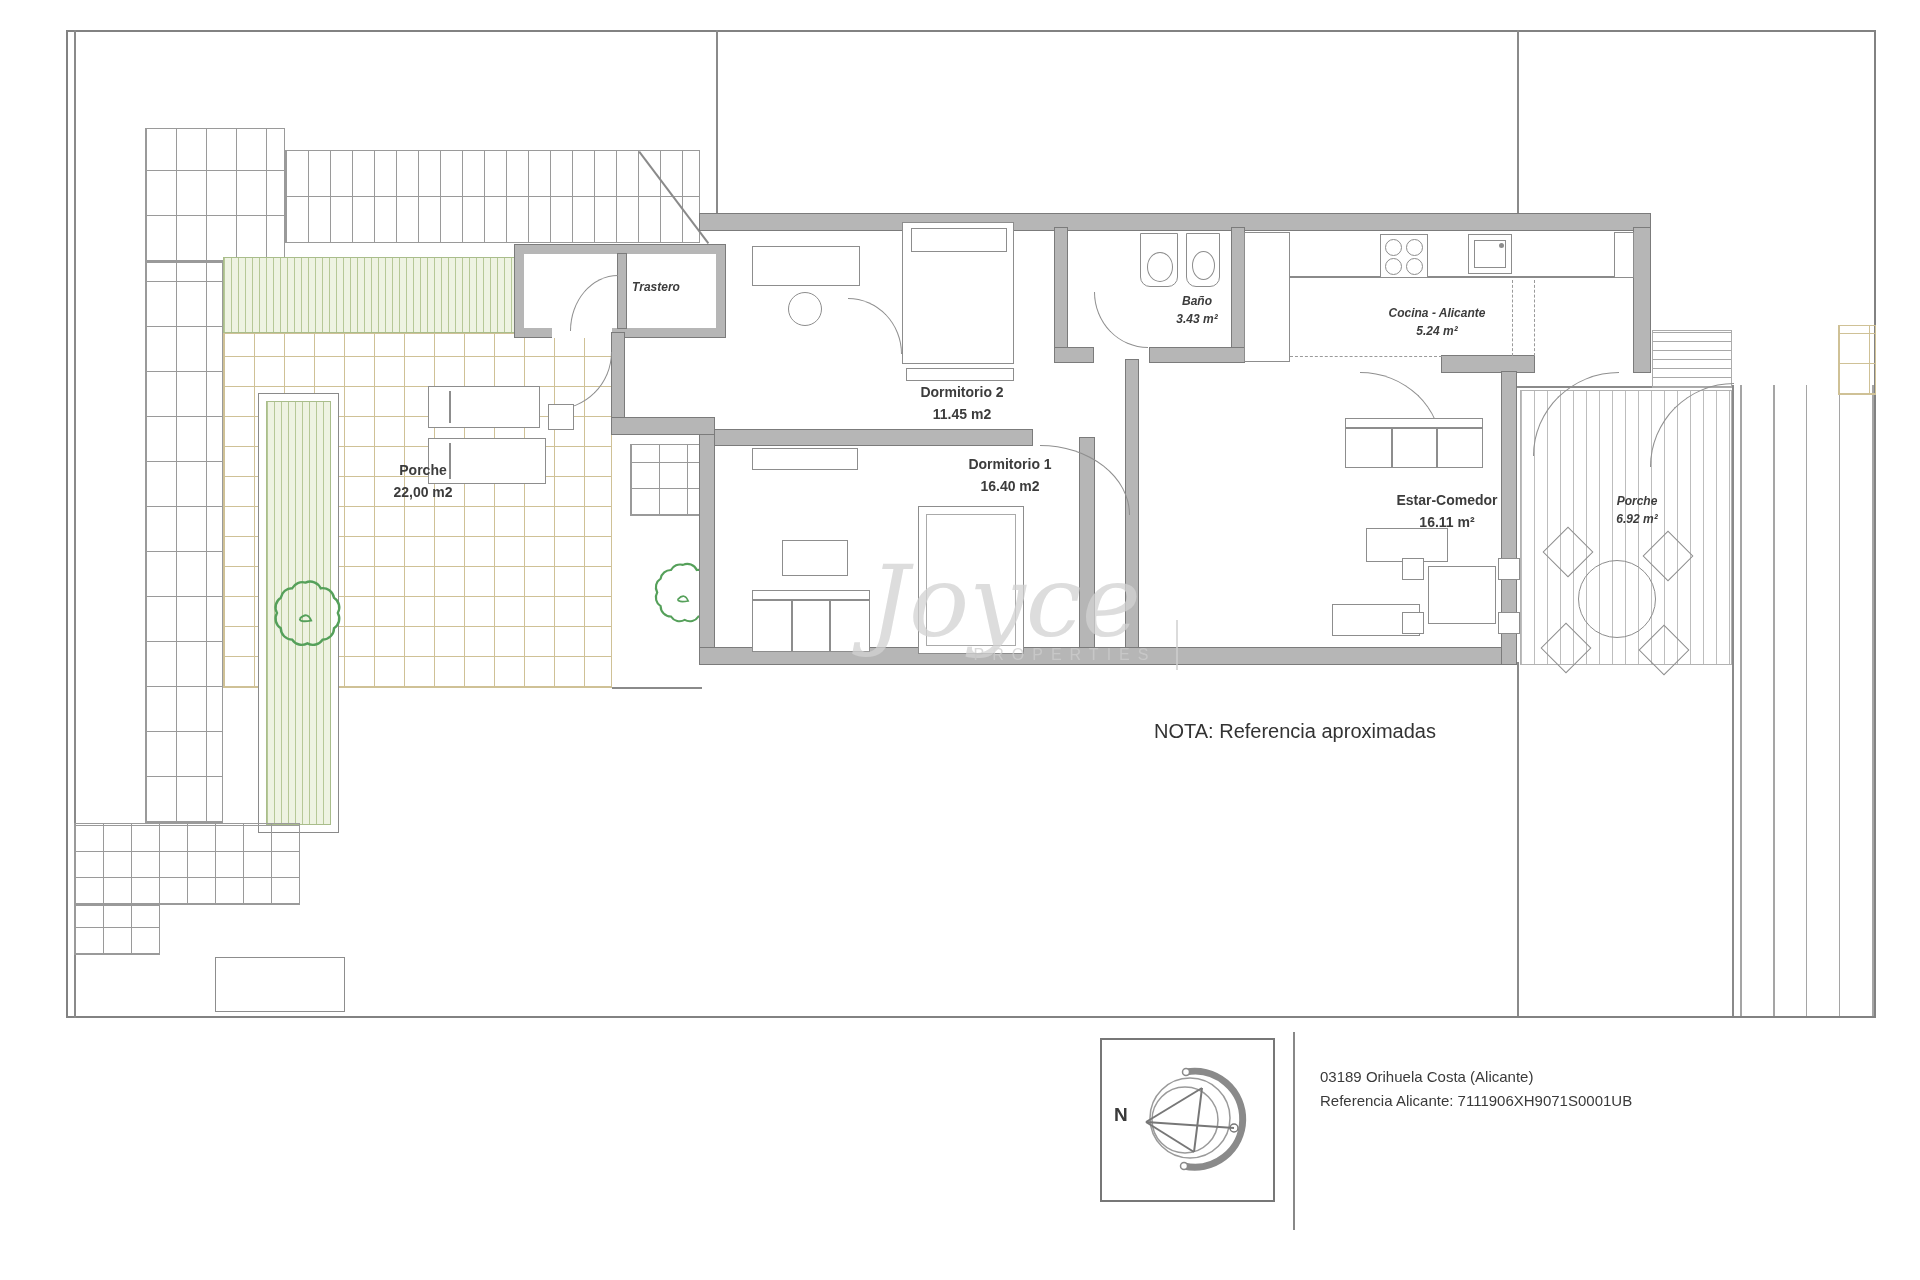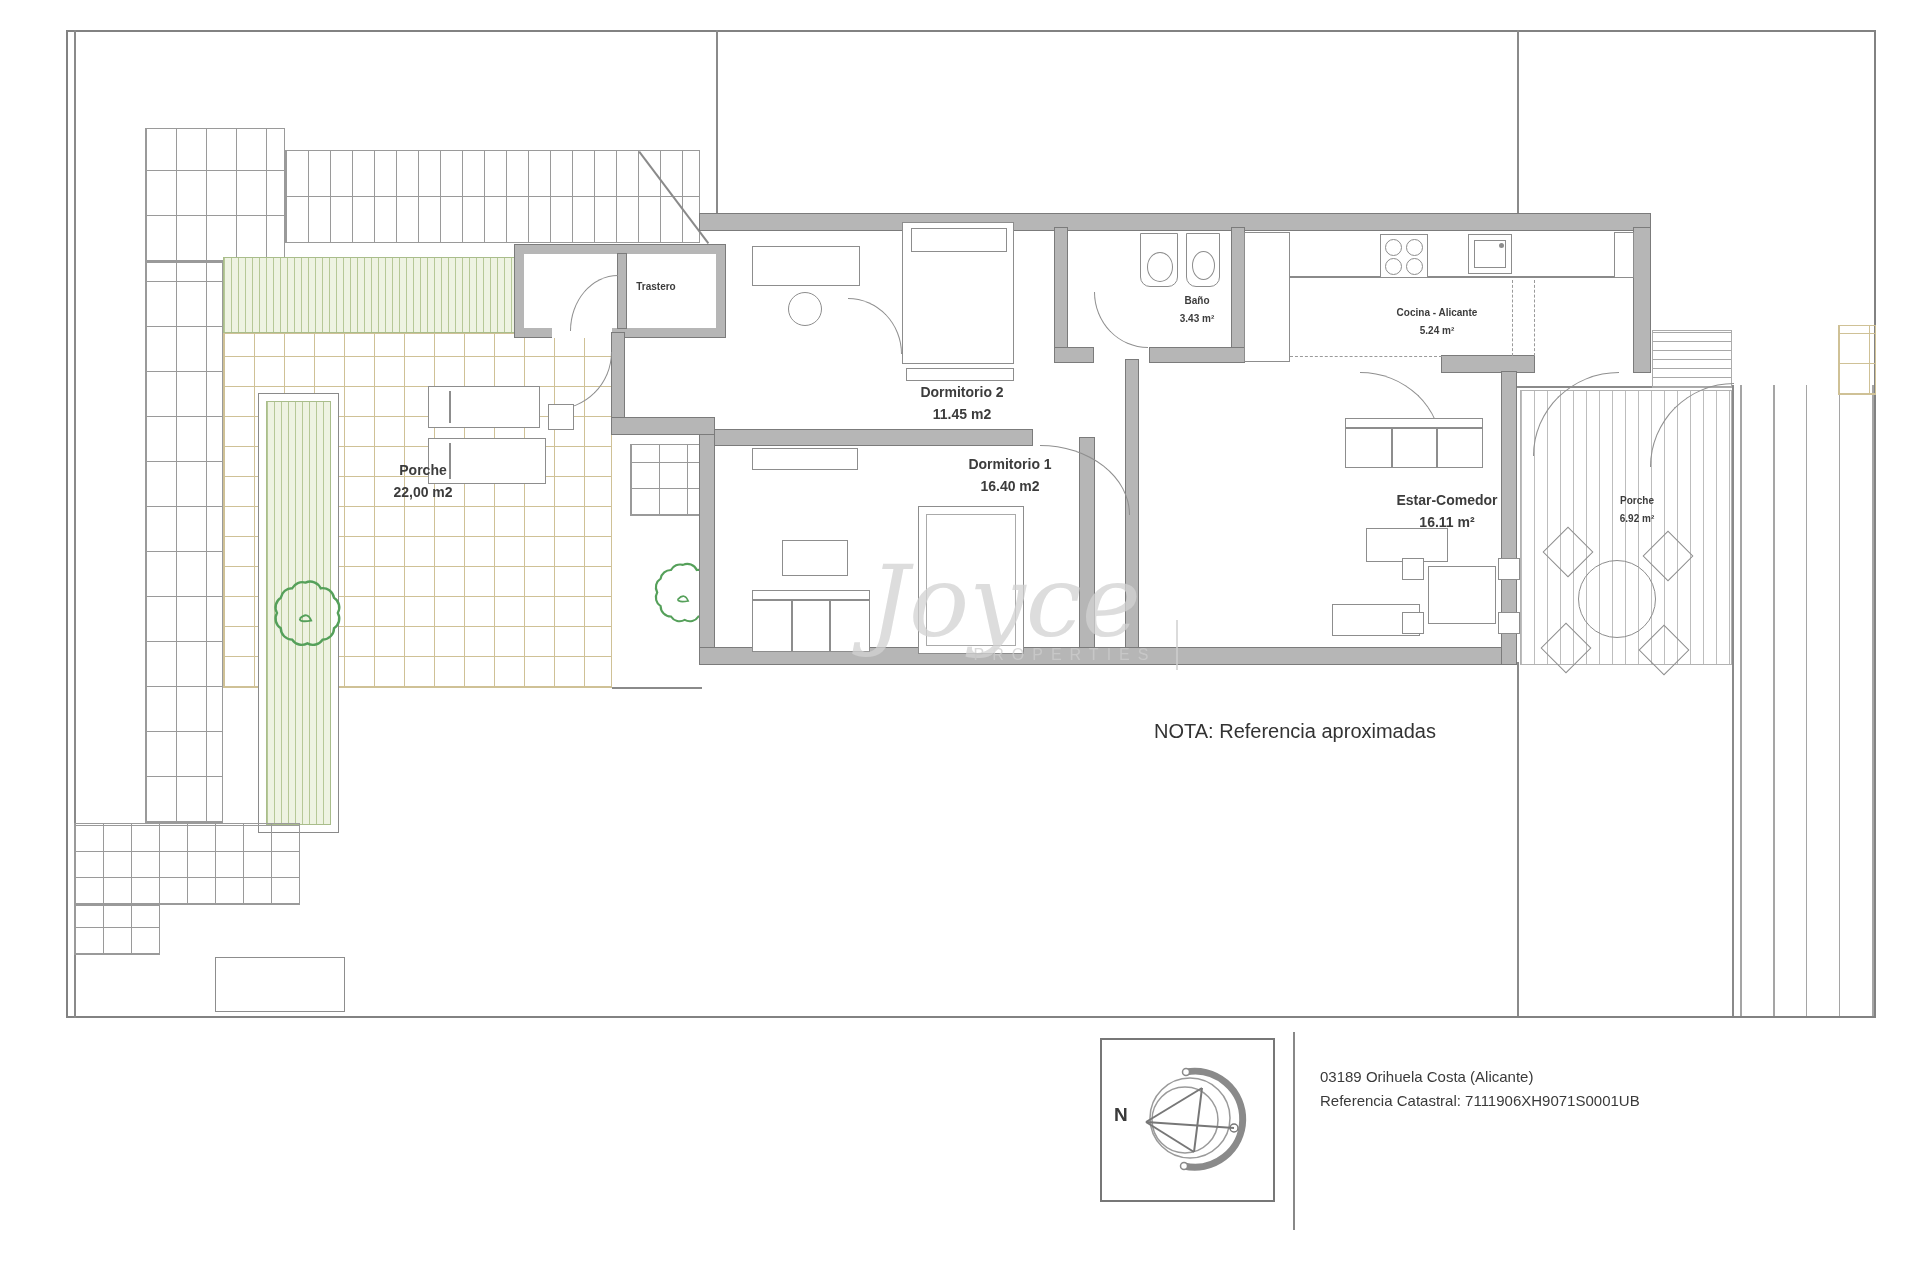--- a/index.html
+++ b/index.html
@@ -4,21 +4,21 @@
 <style>
   html,body{margin:0;padding:0;background:#fff;}
   #page{position:relative;width:1920px;height:1280px;background:#fff;overflow:hidden;
         font-family:"Liberation Sans",sans-serif;}
   .abs{position:absolute;}
   .ln{position:absolute;background:#8a8a8a;}
   .wall{position:absolute;background:#b6b6b6;outline:1px solid #7b7b7b;}
   .furn{position:absolute;background:#fff;border:1.5px solid #8d8d8d;box-sizing:border-box;}
   .lbl{position:absolute;transform:translateX(-50%);font-weight:600;font-size:14px;color:#3c3c3c;
        white-space:nowrap;text-align:center;line-height:22px;}
-  .lbl.sm{font-size:10px;line-height:18px;}
+  .lbl.sm{font-size:12px;line-height:18px;font-style:italic;}
   .grid-gray{position:absolute;border:1px solid #9a9a9a;box-sizing:border-box;
     background-image:repeating-linear-gradient(0deg,#9a9a9a 0 1px,transparent 1px 45px),
                      repeating-linear-gradient(90deg,#9a9a9a 0 1px,transparent 1px 30px);}
   .grid-sm{position:absolute;border:1px solid #9a9a9a;box-sizing:border-box;
     background-image:repeating-linear-gradient(0deg,#9a9a9a 0 1px,transparent 1px 26px),
                      repeating-linear-gradient(90deg,#9a9a9a 0 1px,transparent 1px 28px);}
   .grid-tan{position:absolute;border:1px solid #cfc196;box-sizing:border-box;
     background-image:repeating-linear-gradient(0deg,#cfc196 0 1px,transparent 1px 30px),
                      repeating-linear-gradient(90deg,#cfc196 0 1px,transparent 1px 30px);}
   .stripes-stair{position:absolute;border:1px solid #9a9a9a;box-sizing:border-box;
@@ -237,15 +237,15 @@
       <line x1="44" y1="82" x2="100" y2="48" stroke="#777" stroke-width="2"></line>
       <line x1="44" y1="82" x2="92" y2="112" stroke="#777" stroke-width="2"></line>
       <line x1="100" y1="48" x2="92" y2="112" stroke="#777" stroke-width="2"></line>
       <line x1="44" y1="82" x2="132" y2="88" stroke="#777" stroke-width="2"></line>
       <circle cx="132" cy="88" r="4" fill="none" stroke="#777" stroke-width="1.5"></circle>
     </svg>
     <span class="ftxt" style="left:12px;top:64px;font-size:19px;font-weight:700;">N</span>
   </div>
   <div class="ln" style="left:1293px;top:1032px;width:2px;height:198px;background:#888;"></div>
   <div class="ftxt" style="left:1320px;top:1068px;font-size:15px;">03189 Orihuela Costa (Alicante)</div>
-  <div class="ftxt" style="left:1320px;top:1092px;font-size:15px;">Referencia Catastral: 7111906XH9071S0001UB</div>
+  <div class="ftxt" style="left:1320px;top:1092px;font-size:15px;">Referencia Alicante: 7111906XH9071S0001UB</div>
 
 </div>
 
 </body></html>

